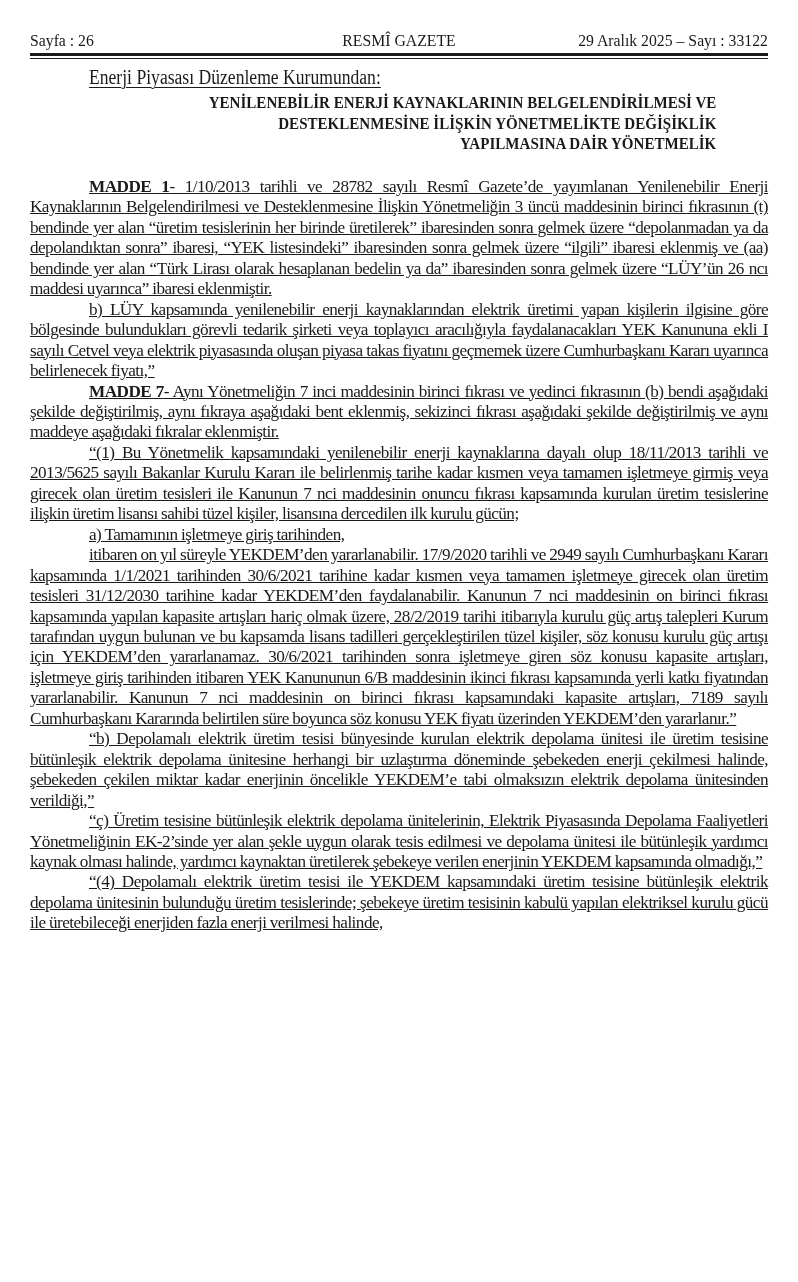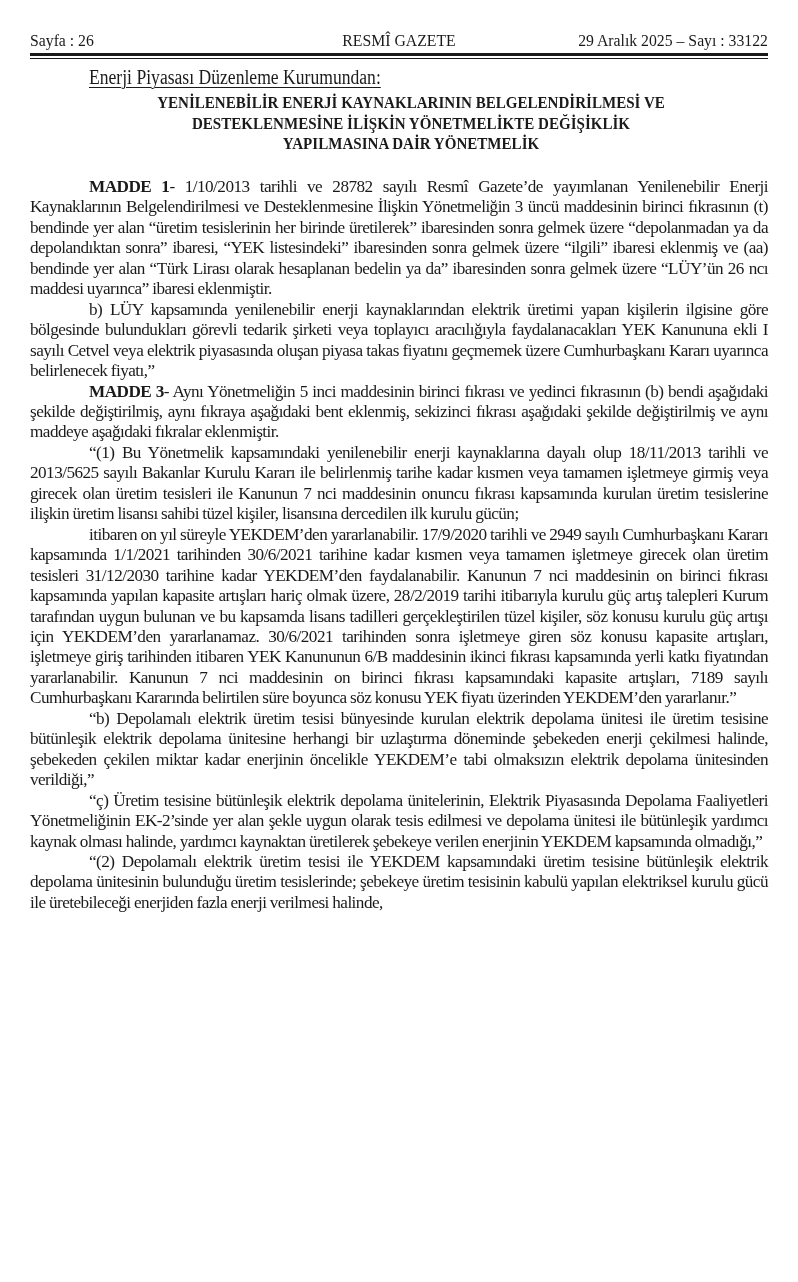--- a/index.html
+++ b/index.html
@@ -20,35 +20,35 @@
     .rule-thick { position: absolute; top: 53px; left: 0; width: 738px; height: 3px; background: #1a1a1a; }
     .rule-thin { position: absolute; top: 58px; left: 0; width: 738px; height: 1px; background: #1a1a1a; }
 
     .issuer {
       position: absolute; top: 65px; left: 59px;
       font-size: 20px; line-height: 24px; text-decoration: underline;
       transform: scaleX(0.88); transform-origin: left top; white-space: nowrap;
       text-decoration-thickness: 1px; text-underline-offset: 3px;
     }
     .title {
-      position: absolute; top: 92px; left: 12px; width: 738px;
-      text-align: center; font-weight: bold; font-size: 17.5px; line-height: 20.5px;
+      position: absolute; top: 92px; left: 0; width: 738px;
+      text-align: right; font-weight: bold; font-size: 17.5px; line-height: 20.5px;
     }
     .title div { white-space: nowrap; transform: scaleX(0.86); transform-origin: center top; }
 
     .body {
       position: absolute; top: 177px; left: 0; width: 738px;
       font-size: 17.2px; line-height: 20.45px;
     }
     .body p {
       margin: 0; text-align: justify; text-align-last: left;
       letter-spacing: -0.55px; word-spacing: -0.3px;
       font-stretch: condensed;
     }
-    .body p.ind { text-indent: 59px; }
+    .body p.ind { text-indent: 59px; text-decoration: underline; }
     .body b { font-weight: bold; }
   </style>
 </head>
 <body>
 
 <div class="page">
 
   <div class="running-header">
     <span class="rh-left">Sayfa : 26</span>
     <span class="rh-center">RESMÎ GAZETE</span>
@@ -61,21 +61,22 @@
 
   <div class="title">
     <div>YENİLENEBİLİR ENERJİ KAYNAKLARININ BELGELENDİRİLMESİ VE</div>
     <div>DESTEKLENMESİNE İLİŞKİN YÖNETMELİKTE DEĞİŞİKLİK</div>
     <div>YAPILMASINA DAİR YÖNETMELİK</div>
   </div>
 
   <div class="body">
     <p class="ind"><b>MADDE 1</b><span>- 1/10/2013 tarihli ve 28782 sayılı Resmî Gazete’de yayımlanan Yenilenebilir Enerji Kaynaklarının Belgelendirilmesi ve Desteklenmesine İlişkin Yönetmeliğin 3 üncü maddesinin birinci fıkrasının (t) bendinde yer alan “üretim tesislerinin her birinde üretilerek” ibaresinden sonra gelmek üzere “depolanmadan ya da depolandıktan sonra” ibaresi, “YEK listesindeki” ibaresinden sonra gelmek üzere “ilgili” ibaresi eklenmiş ve (aa) bendinde yer alan “Türk Lirası olarak hesaplanan bedelin ya da” ibaresinden sonra gelmek üzere “LÜY’ün 26 ncı maddesi uyarınca” ibaresi eklenmiştir.</span></p>
     <p class="ind">b) LÜY kapsamında yenilenebilir enerji kaynaklarından elektrik üretimi yapan kişilerin ilgisine göre bölgesinde bulundukları görevli tedarik şirketi veya toplayıcı aracılığıyla faydalanacakları YEK Kanununa ekli I sayılı Cetvel veya elektrik piyasasında oluşan piyasa takas fiyatını geçmemek üzere Cumhurbaşkanı Kararı uyarınca belirlenecek fiyatı,”</p>
-    <p class="ind"><b>MADDE 3</b><span>- Aynı Yönetmeliğin 5 inci maddesinin birinci fıkrası ve yedinci fıkrasının (b) bendi aşağıdaki şekilde değiştirilmiş, aynı fıkraya aşağıdaki bent eklenmiş, sekizinci fıkrası aşağıdaki şekilde değiştirilmiş ve aynı maddeye aşağıdaki fıkralar eklenmiştir.</span></p>
+    <p class="ind"><b>MADDE 7</b><span>- Aynı Yönetmeliğin 7 inci maddesinin birinci fıkrası ve yedinci fıkrasının (b) bendi aşağıdaki şekilde değiştirilmiş, aynı fıkraya aşağıdaki bent eklenmiş, sekizinci fıkrası aşağıdaki şekilde değiştirilmiş ve aynı maddeye aşağıdaki fıkralar eklenmiştir.</span></p>
     <p class="ind">“(1) Bu Yönetmelik kapsamındaki yenilenebilir enerji kaynaklarına dayalı olup 18/11/2013 tarihli ve 2013/5625 sayılı Bakanlar Kurulu Kararı ile belirlenmiş tarihe kadar kısmen veya tamamen işletmeye girmiş veya girecek olan üretim tesisleri ile Kanunun 7 nci maddesinin onuncu fıkrası kapsamında kurulan üretim tesislerine ilişkin üretim lisansı sahibi tüzel kişiler, lisansına dercedilen ilk kurulu gücün;</p>
+    <p class="ind">a) Tamamının işletmeye giriş tarihinden,</p>
     <p class="ind">itibaren on yıl süreyle YEKDEM’den yararlanabilir. 17/9/2020 tarihli ve 2949 sayılı Cumhurbaşkanı Kararı kapsamında 1/1/2021 tarihinden 30/6/2021 tarihine kadar kısmen veya tamamen işletmeye girecek olan üretim tesisleri 31/12/2030 tarihine kadar YEKDEM’den faydalanabilir. Kanunun 7 nci maddesinin on birinci fıkrası kapsamında yapılan kapasite artışları hariç olmak üzere, 28/2/2019 tarihi itibarıyla kurulu güç artış talepleri Kurum tarafından uygun bulunan ve bu kapsamda lisans tadilleri gerçekleştirilen tüzel kişiler, söz konusu kurulu güç artışı için YEKDEM’den yararlanamaz.  30/6/2021 tarihinden sonra işletmeye giren söz konusu kapasite artışları, işletmeye giriş tarihinden itibaren YEK Kanununun 6/B maddesinin ikinci fıkrası kapsamında yerli katkı fiyatından yararlanabilir. Kanunun 7 nci maddesinin on birinci fıkrası kapsamındaki kapasite artışları, 7189 sayılı Cumhurbaşkanı Kararında belirtilen süre boyunca söz konusu YEK fiyatı üzerinden YEKDEM’den yararlanır.”</p>
     <p class="ind">“b) Depolamalı elektrik üretim tesisi bünyesinde kurulan elektrik depolama ünitesi ile üretim tesisine bütünleşik elektrik depolama ünitesine herhangi bir uzlaştırma döneminde şebekeden enerji çekilmesi halinde, şebekeden çekilen miktar kadar enerjinin öncelikle YEKDEM’e tabi olmaksızın elektrik depolama ünitesinden verildiği,”</p>
     <p class="ind">“ç) Üretim tesisine bütünleşik elektrik depolama ünitelerinin, Elektrik Piyasasında Depolama Faaliyetleri Yönetmeliğinin EK-2’sinde yer alan şekle uygun olarak tesis edilmesi ve depolama ünitesi ile bütünleşik yardımcı kaynak olması halinde, yardımcı kaynaktan üretilerek şebekeye verilen enerjinin YEKDEM kapsamında olmadığı,”</p>
-    <p class="ind">“(2) Depolamalı elektrik üretim tesisi ile YEKDEM kapsamındaki üretim tesisine bütünleşik elektrik depolama ünitesinin bulunduğu üretim tesislerinde; şebekeye üretim tesisinin kabulü yapılan elektriksel kurulu gücü ile üretebileceği enerjiden fazla enerji verilmesi halinde,</p>
+    <p class="ind">“(4) Depolamalı elektrik üretim tesisi ile YEKDEM kapsamındaki üretim tesisine bütünleşik elektrik depolama ünitesinin bulunduğu üretim tesislerinde; şebekeye üretim tesisinin kabulü yapılan elektriksel kurulu gücü ile üretebileceği enerjiden fazla enerji verilmesi halinde,</p>
   </div>
 
 </div>
 
 </body></html>

